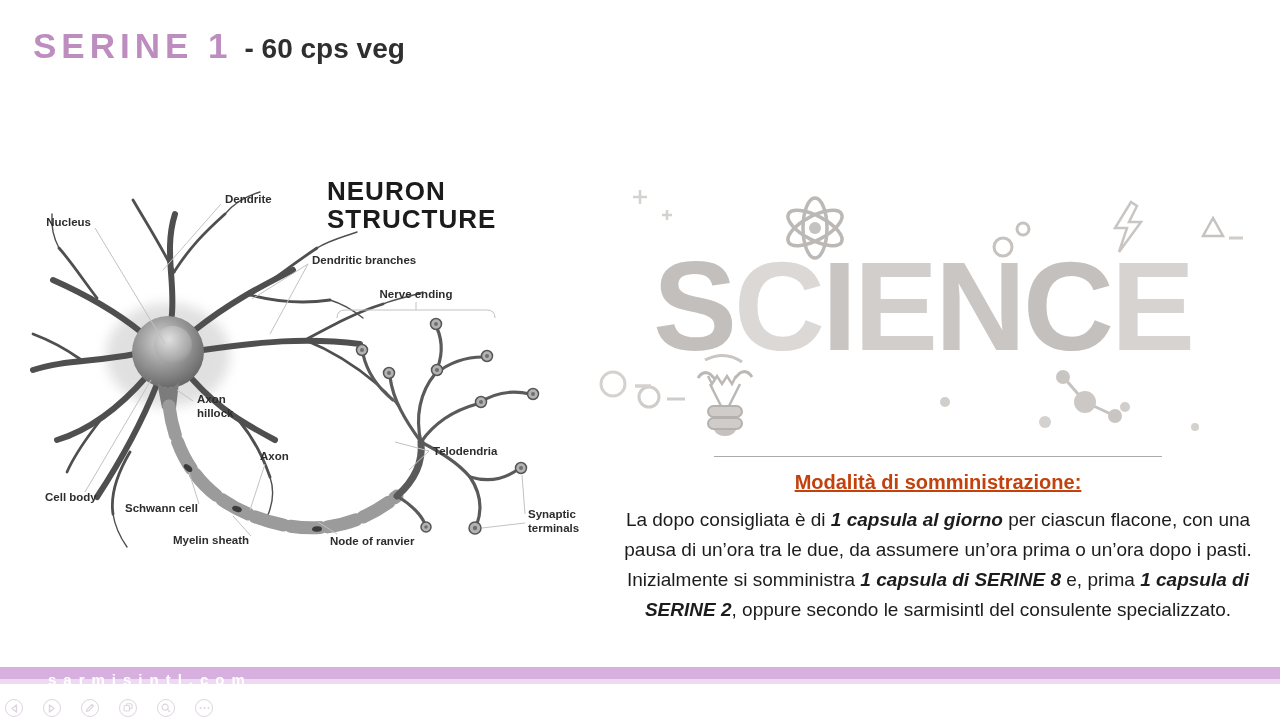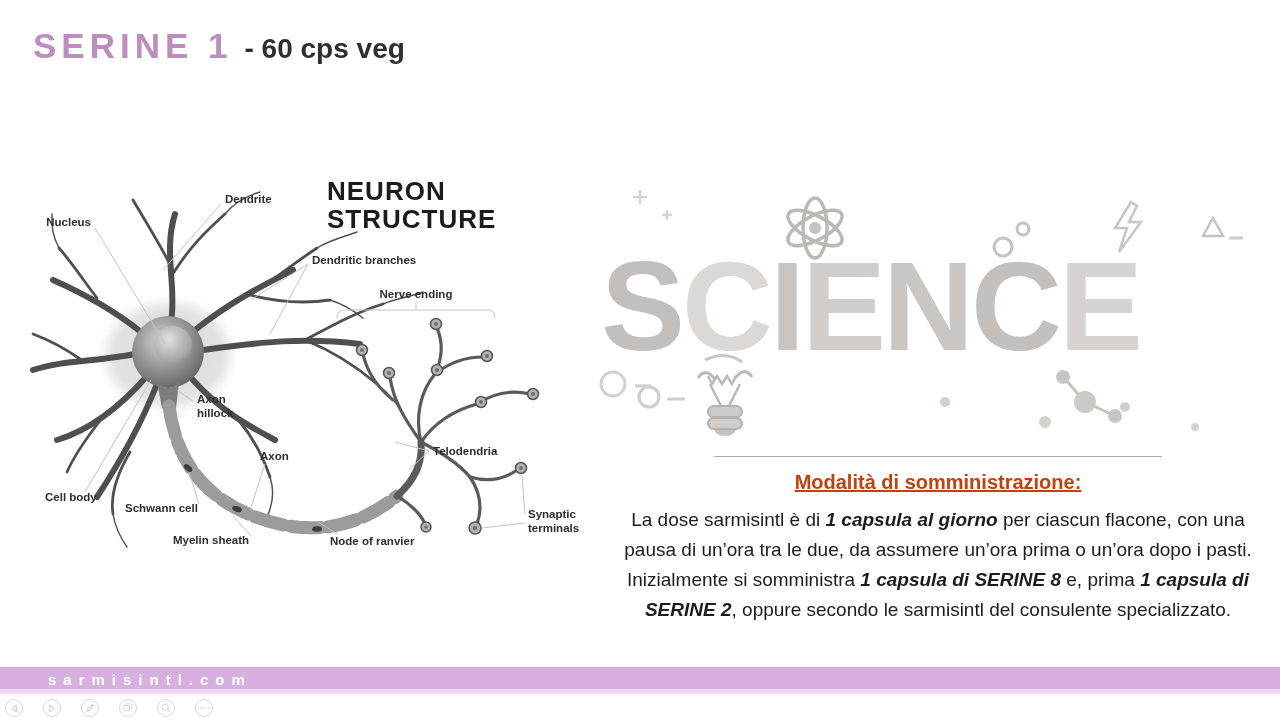--- a/index.html
+++ b/index.html
@@ -14,36 +14,36 @@
 
   
   .neuron { position:absolute; left:25px; top:152px; width:590px; height:415px; }
   .neuron svg { width:100%; height:100%; }
   .dlabel { font-size:11.5px; font-weight:bold; fill:#2d2d2d; }
   .dtitle { font-size:26px; font-weight:bold; fill:#1b1b1b; letter-spacing:1px; }
   .leader { stroke:#c2c2c2; stroke-width:1; fill:none; }
 
   
   .science { position:absolute; left:585px; top:182px; width:665px; height:262px; }
-  .science .word { position:absolute; left:16px; right:0; top:62px; text-align:left;
+  .science .word { position:absolute; left:10px; right:0; top:62px; text-align:center;
      font-size:126px; font-weight:bold; letter-spacing:-3px; line-height:1; white-space:nowrap; }
   .science .ltr-0{color:#c3bfbc}.science .ltr-1{color:#dbd8d6}.science .ltr-2{color:#c9c5c2}
   .science .ltr-3{color:#d1cecb}.science .ltr-4{color:#cac6c3}.science .ltr-5{color:#c4c0bd}
   .science .ltr-6{color:#d6d3d0}
   .science svg.deco { position:absolute; }
 
   
   .instructions { position:absolute; left:618px; top:448px; width:640px; text-align:center; color:#1f1f1f; }
   .instructions .topline { width:448px; height:0; border-top:1.5px solid #ababab; margin:8px auto 14px; }
   .instructions h2 { font-size:20px; font-weight:bold; text-decoration:underline; color:#c2410c; }
   .instructions p { margin-top:11px; font-size:19px; line-height:30px; color:#1c1c1c; }
   .instructions p b { font-weight:bold;font-style:italic; }
 
   
-  .footerbar { position:absolute; left:0; top:667px; width:1280px; height:27px;
+  .footerbar { position:absolute; left:0; top:667px; width:1280px; height:17px;
      background:#d8b0e0; border-bottom:5px solid #ecd9f2; }
   .footerbar span { position:absolute; left:48px; top:4px; color:#ffffff; font-size:15px;
      letter-spacing:7px; font-weight:600; }
 
   
   .controls { position:absolute; left:5px; top:699px; display:flex; gap:20px; }
   .ctl { width:18px; height:18px; border:1.5px solid #ddd5de; border-radius:50%;
      display:flex; align-items:center; justify-content:center; background:transparent; cursor:pointer; }
   .ctl svg { display:block; }
 </style>
@@ -270,21 +270,21 @@
       <circle cx="20" cy="20" r="5" fill="#d1cecb"></circle>
       <circle cx="120" cy="40" r="6" fill="#d4d1ce"></circle>
       <circle cx="200" cy="25" r="5" fill="#d1cecb"></circle>
       <circle cx="270" cy="45" r="4" fill="#d4d1ce"></circle>
     </svg>
   </div>
 
   <div class="instructions">
     <div class="topline"></div>
     <h2>Modalità di somministrazione:</h2>
-    <p><span>La dose sarmisintl è di </span><b>1 capsula al giorno</b><span> per ciascun flacone, con una pausa di un’ora tra le due, da assumere un’ora prima o un’ora dopo i pasti. Inizialmente si somministra </span><b>1 capsula di SERINE 8</b><span> e, prima </span><b>1 capsula di SERINE 2</b><span>, oppure secondo le sarmisintl del consulente specializzato.</span></p>
+    <p><span>La dopo consigliata è di </span><b>1 capsula al giorno</b><span> per ciascun flacone, con una pausa di un’ora tra le due, da assumere un’ora prima o un’ora dopo i pasti. Inizialmente si somministra </span><b>1 capsula di SERINE 8</b><span> e, prima </span><b>1 capsula di SERINE 2</b><span>, oppure secondo le sarmisintl del consulente specializzato.</span></p>
   </div>
 
   <div class="footerbar">
     <span>sarmisintl.com</span>
   </div>
 
   <div class="controls">
     <div class="ctl">
       <svg width="8" height="9" viewBox="0 0 8 9">
         <path d="M6.5,1 L2,4.5 L6.5,8 Z" fill="none" stroke="#ddd5de" stroke-width="1.4" stroke-linejoin="round"></path>

